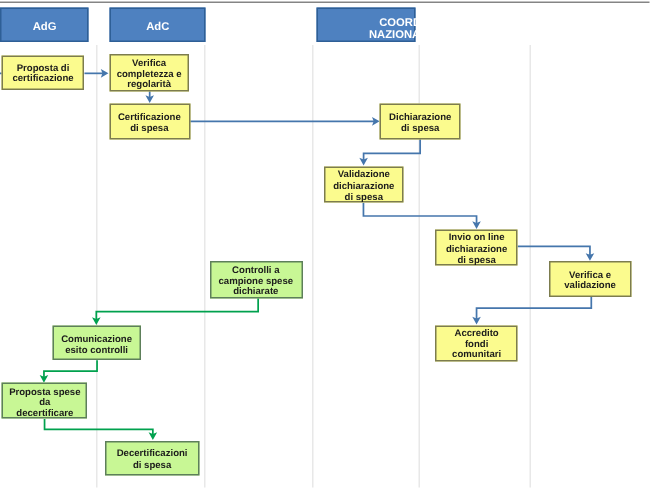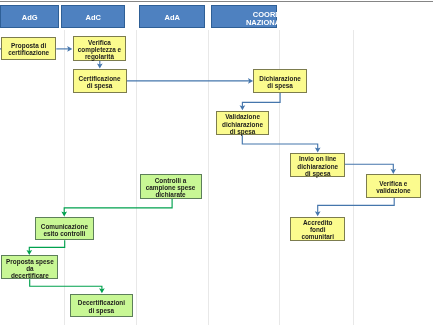--- a/index.html
+++ b/index.html
@@ -28,28 +28,23 @@
   <div class="lane-line" style="left:63.9px"></div>
   <div class="lane-line" style="left:135.8px"></div>
   <div class="lane-line" style="left:207.9px"></div>
   <div class="lane-line" style="left:278.8px"></div>
   <div class="lane-line" style="left:353.2px"></div>
   <div class="hdr" style="left:0.3px;width:58.8px">
     <div class="hlabel">
       <div>AdG</div>
     </div>
   </div>
-  <div class="hdr" style="left:61px;width:64.4px">
+  <div class="hdr" style="left:73px;width:64.4px">
     <div class="hlabel">
       <div>AdC</div>
-    </div>
-  </div>
-  <div class="hdr" style="left:139.2px;width:66.2px">
-    <div class="hlabel">
-      <div>AdA</div>
     </div>
   </div>
   <div class="hdr" style="left:210.9px;width:65.8px">
     <div class="hlabel multi">
       <div>COORD.</div>
       <div>NAZIONALE</div>
     </div>
   </div>
   <svg class="conn" viewBox="0 0 433 325">
     <polyline points="-1.00,48.90 1.30,48.90" fill="none" stroke="#4576ac" stroke-width="1.15"></polyline>

